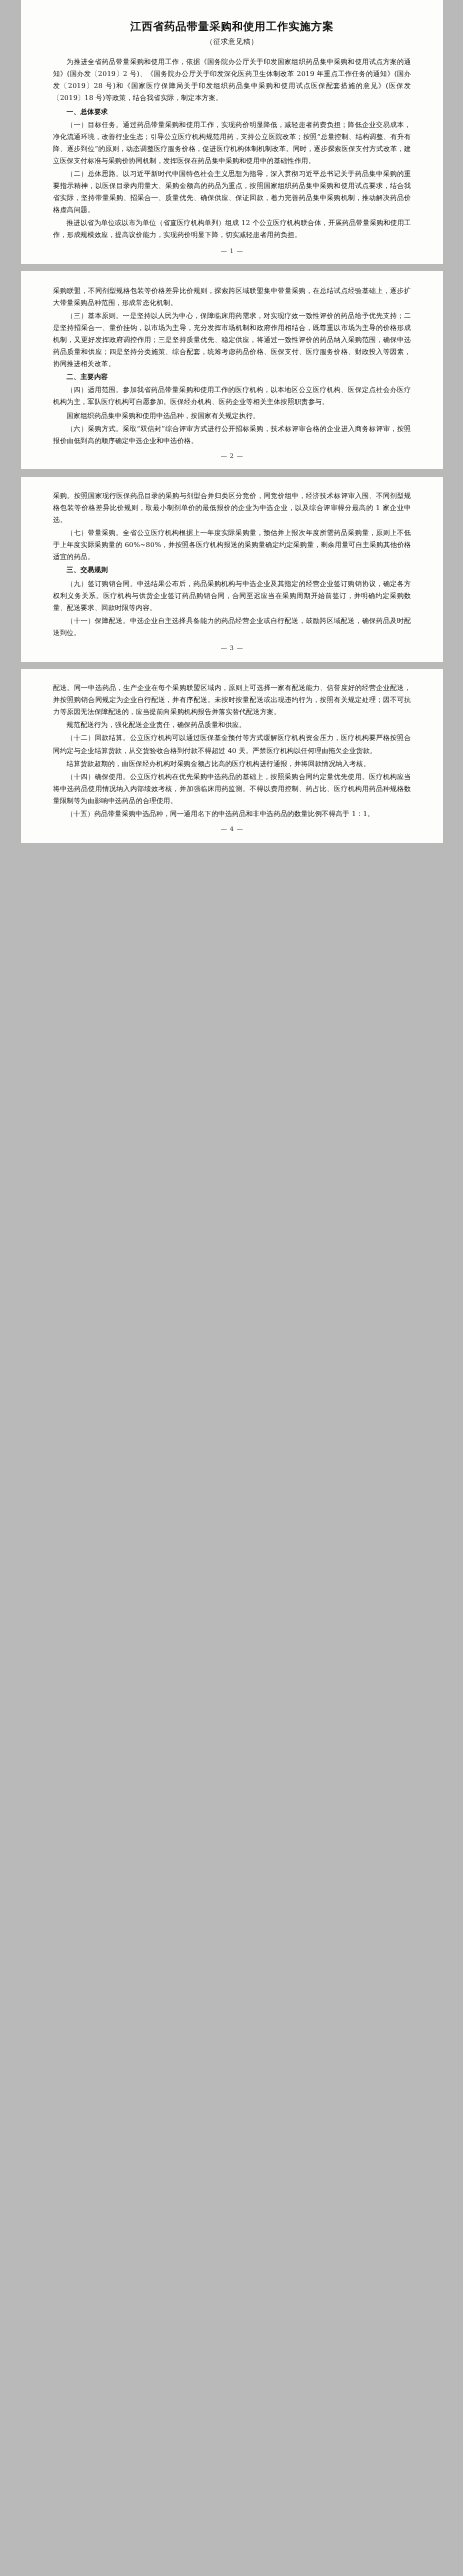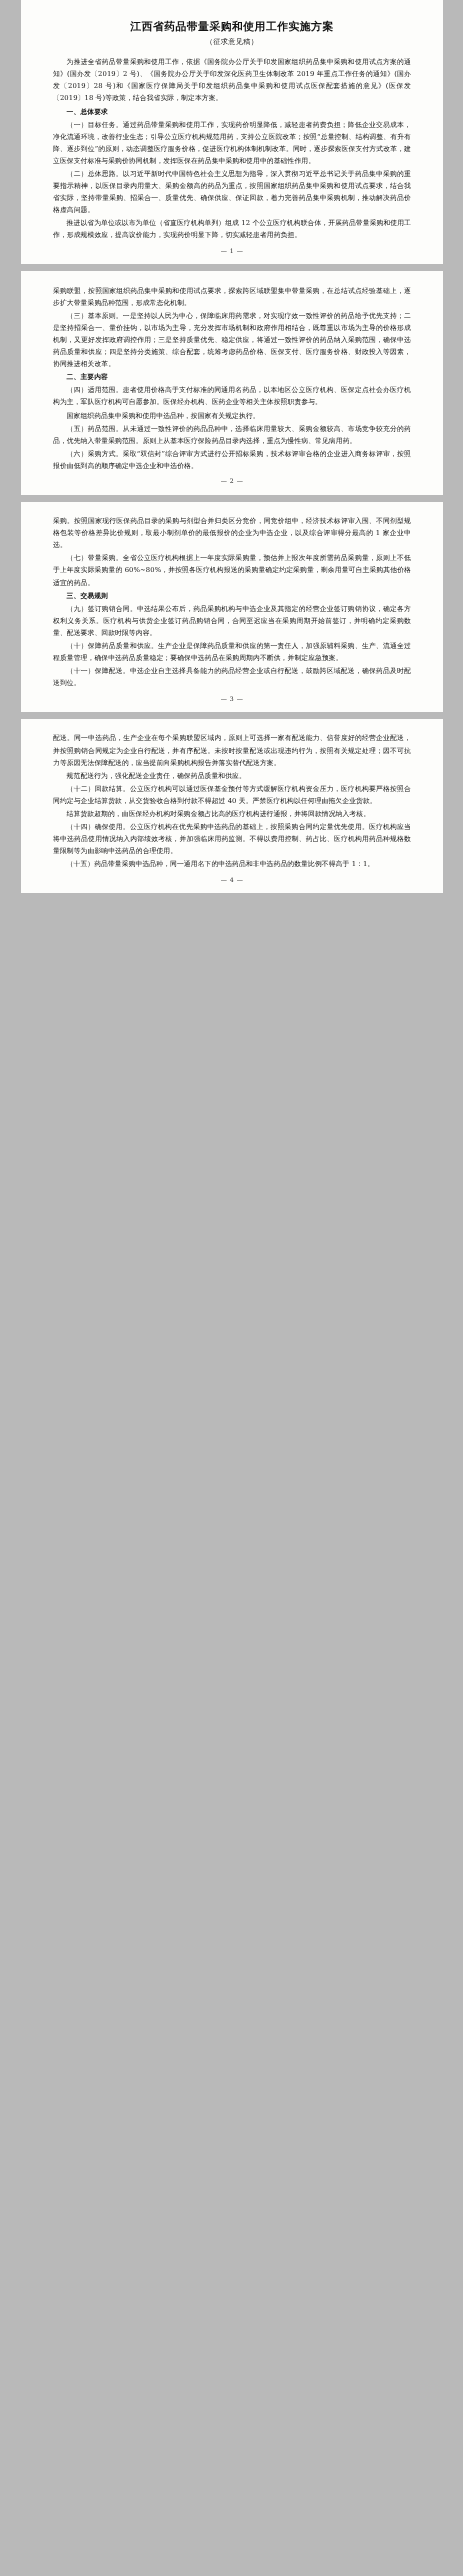--- a/index.html
+++ b/index.html
@@ -80,36 +80,34 @@
     <div class="doc-subtitle">（征求意见稿）</div>
     <p class="para indent">为推进全省药品带量采购和使用工作，依据《国务院办公厅关于印发国家组织药品集中采购和使用试点方案的通知》(国办发〔2019〕2 号)、《国务院办公厅关于印发深化医药卫生体制改革 2019 年重点工作任务的通知》(国办发〔2019〕28 号)和《国家医疗保障局关于印发组织药品集中采购和使用试点医保配套措施的意见》(医保发〔2019〕18 号)等政策，结合我省实际，制定本方案。</p>
     <p class="para section">一、总体要求</p>
     <p class="para indent">（一）目标任务。通过药品带量采购和使用工作，实现药价明显降低，减轻患者药费负担；降低企业交易成本，净化流通环境，改善行业生态；引导公立医疗机构规范用药，支持公立医院改革；按照“总量控制、结构调整、有升有降、逐步到位”的原则，动态调整医疗服务价格，促进医疗机构体制机制改革。同时，逐步探索医保支付方式改革，建立医保支付标准与采购价协同机制，发挥医保在药品集中采购和使用中的基础性作用。</p>
     <p class="para indent">（二）总体思路。以习近平新时代中国特色社会主义思想为指导，深入贯彻习近平总书记关于药品集中采购的重要指示精神，以医保目录内用量大、采购金额高的药品为重点，按照国家组织药品集中采购和使用试点要求，结合我省实际，坚持带量采购、招采合一、质量优先、确保供应、保证回款，着力完善药品集中采购机制，推动解决药品价格虚高问题。</p>
     <p class="para indent">推进以省为单位或以市为单位（省直医疗机构单列）组成 12 个公立医疗机构联合体，开展药品带量采购和使用工作，形成规模效应，提高议价能力，实现药价明显下降，切实减轻患者用药负担。</p>
     <div class="page-num">— 1 —</div>
   </div>
 
   <div class="page">
-    <p class="para">采购联盟，按照国家组织药品集中采购和使用试点要求，探索跨区域联盟集中带量采购，在总结试点经验基础上，逐步扩大带量采购品种范围，形成常态化机制。</p>
+    <p class="para">采购联盟，不同剂型规格包装等价格差异比价规则，探索跨区域联盟集中带量采购，在总结试点经验基础上，逐步扩大带量采购品种范围，形成常态化机制。</p>
     <p class="para indent">（三）基本原则。一是坚持以人民为中心，保障临床用药需求，对实现疗效一致性评价的药品给予优先支持；二是坚持招采合一、量价挂钩，以市场为主导，充分发挥市场机制和政府作用相结合，既尊重以市场为主导的价格形成机制，又更好发挥政府调控作用；三是坚持质量优先、稳定供应，将通过一致性评价的药品纳入采购范围，确保中选药品质量和供应；四是坚持分类施策、综合配套，统筹考虑药品价格、医保支付、医疗服务价格、财政投入等因素，协同推进相关改革。</p>
     <p class="para section">二、主要内容</p>
-    <p class="para indent">（四）适用范围。患者使用价格高于支付标准的同通用名药品，以本地区公立医疗机构、医保定点社会办医疗机构为主，军队医疗机构可自愿参加。医保经办机构、医药企业等相关主体按照职责参与。</p>
+    <p class="para indent">（四）适用范围。参加我省药品带量采购和使用工作的医疗机构，以本地区公立医疗机构、医保定点社会办医疗机构为主，军队医疗机构可自愿参加。医保经办机构、医药企业等相关主体按照职责参与。</p>
     <p class="para indent">国家组织药品集中采购和使用中选品种，按国家有关规定执行。</p>
-    <p class="para indent">（五）药品范围。从未通过一致性评价的药品品种中，选择临床用量较大、采购金额较高、市场竞争较充分的药品，优先纳入带量采购范围。原则上从基本医疗保险药品目录内选择，重点为慢性病、常见病用药。</p>
     <p class="para indent">（六）采购方式。采取“双信封”综合评审方式进行公开招标采购，技术标评审合格的企业进入商务标评审，按照报价由低到高的顺序确定中选企业和中选价格。</p>
     <div class="page-num">— 2 —</div>
   </div>
 
   <div class="page">
     <p class="para">采购。按照国家现行医保药品目录的采购与剂型合并归类区分竞价，同竞价组中，经济技术标评审入围、不同剂型规格包装等价格差异比价规则，取最小制剂单价的最低报价的企业为中选企业，以及综合评审得分最高的 1 家企业中选。</p>
     <p class="para indent">（七）带量采购。全省公立医疗机构根据上一年度实际采购量，预估并上报次年度所需药品采购量，原则上不低于上年度实际采购量的 60%~80%，并按照各医疗机构报送的采购量确定约定采购量，剩余用量可自主采购其他价格适宜的药品。</p>
     <p class="para section">三、交易规则</p>
     <p class="para indent">（九）签订购销合同。中选结果公布后，药品采购机构与中选企业及其指定的经营企业签订购销协议，确定各方权利义务关系。医疗机构与供货企业签订药品购销合同，合同至迟应当在采购周期开始前签订，并明确约定采购数量、配送要求、回款时限等内容。</p>
-    <p class="para indent">（十）保障药品质量和供应。生产企业是保障药品质量和供应的第一责任人，加强原辅料采购、生产、流通全过程质量管理，确保中选药品质量稳定；要确保中选药品在采购周期内不断供，并制定应急预案。</p>
     <p class="para indent">（十一）保障配送。中选企业自主选择具备能力的药品经营企业或自行配送，鼓励跨区域配送，确保药品及时配送到位。</p>
     <div class="page-num">— 3 —</div>
   </div>
 
   <div class="page">
     <p class="para">配送。同一中选药品，生产企业在每个采购联盟区域内，原则上可选择一家有配送能力、信誉度好的经营企业配送，并按照购销合同规定为企业自行配送，并有序配送。未按时按量配送或出现违约行为，按照有关规定处理；因不可抗力等原因无法保障配送的，应当提前向采购机构报告并落实替代配送方案。</p>
     <p class="para indent">规范配送行为，强化配送企业责任，确保药品质量和供应。</p>
     <p class="para indent">（十二）回款结算。公立医疗机构可以通过医保基金预付等方式缓解医疗机构资金压力，医疗机构要严格按照合同约定与企业结算货款，从交货验收合格到付款不得超过 40 天。严禁医疗机构以任何理由拖欠企业货款。</p>
     <p class="para indent">结算货款超期的，由医保经办机构对采购金额占比高的医疗机构进行通报，并将回款情况纳入考核。</p>
     <p class="para indent">（十四）确保使用。公立医疗机构在优先采购中选药品的基础上，按照采购合同约定量优先使用。医疗机构应当将中选药品使用情况纳入内部绩效考核，并加强临床用药监测。不得以费用控制、药占比、医疗机构用药品种规格数量限制等为由影响中选药品的合理使用。</p>

